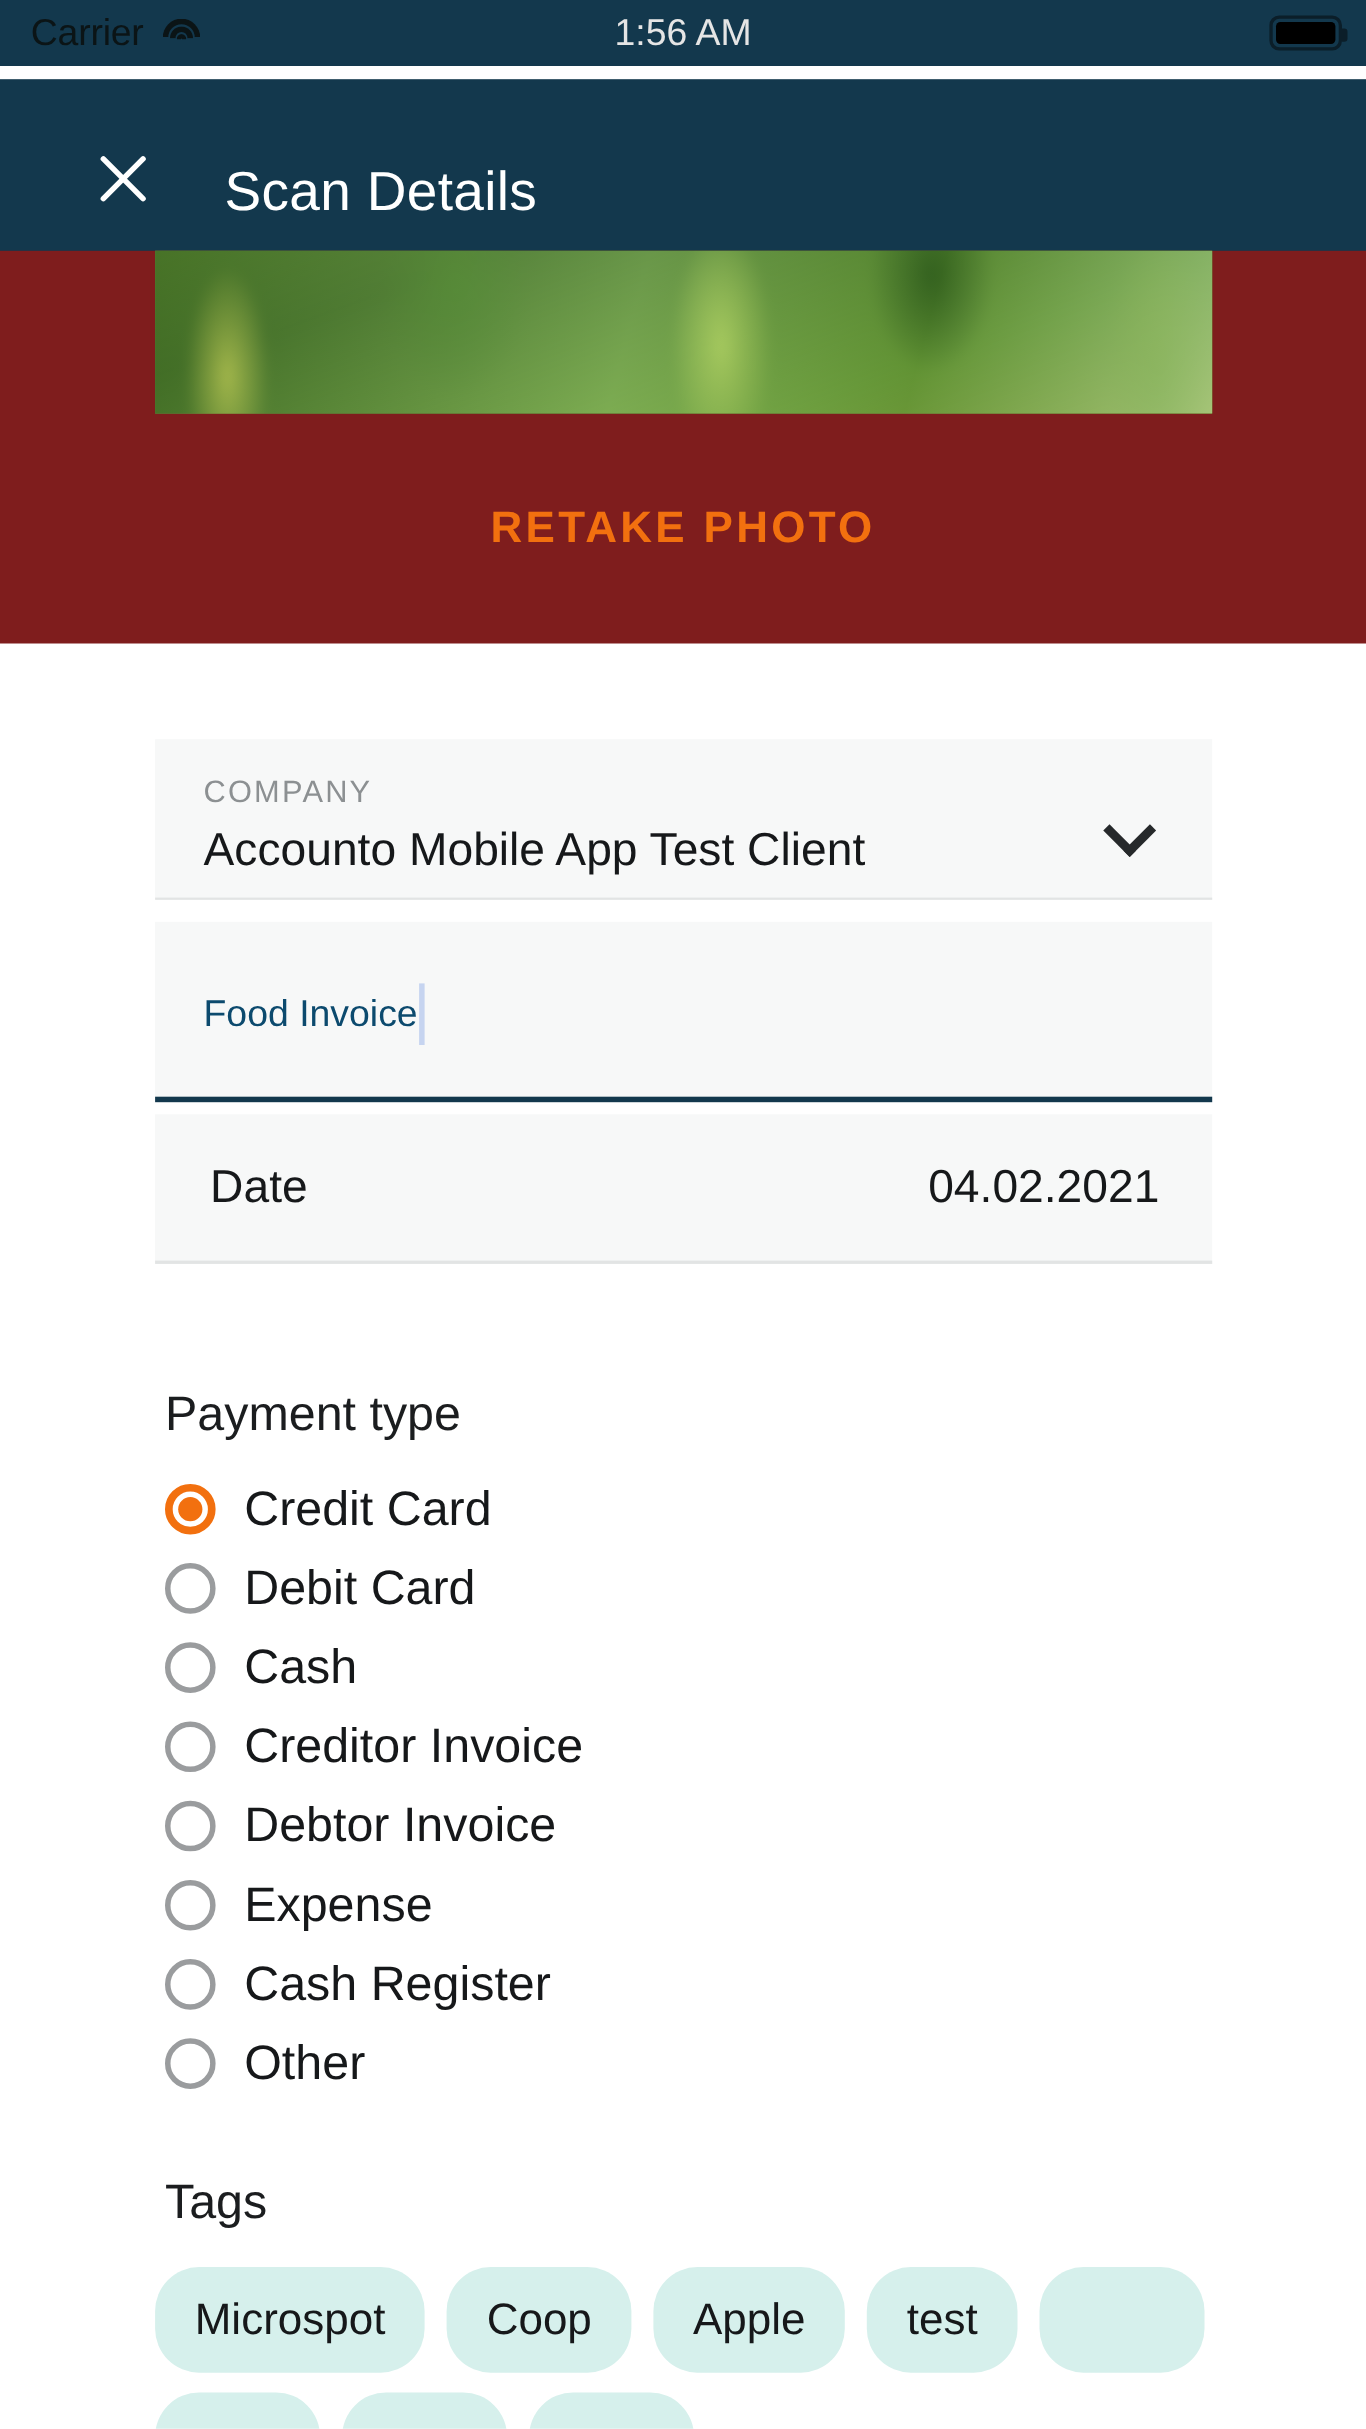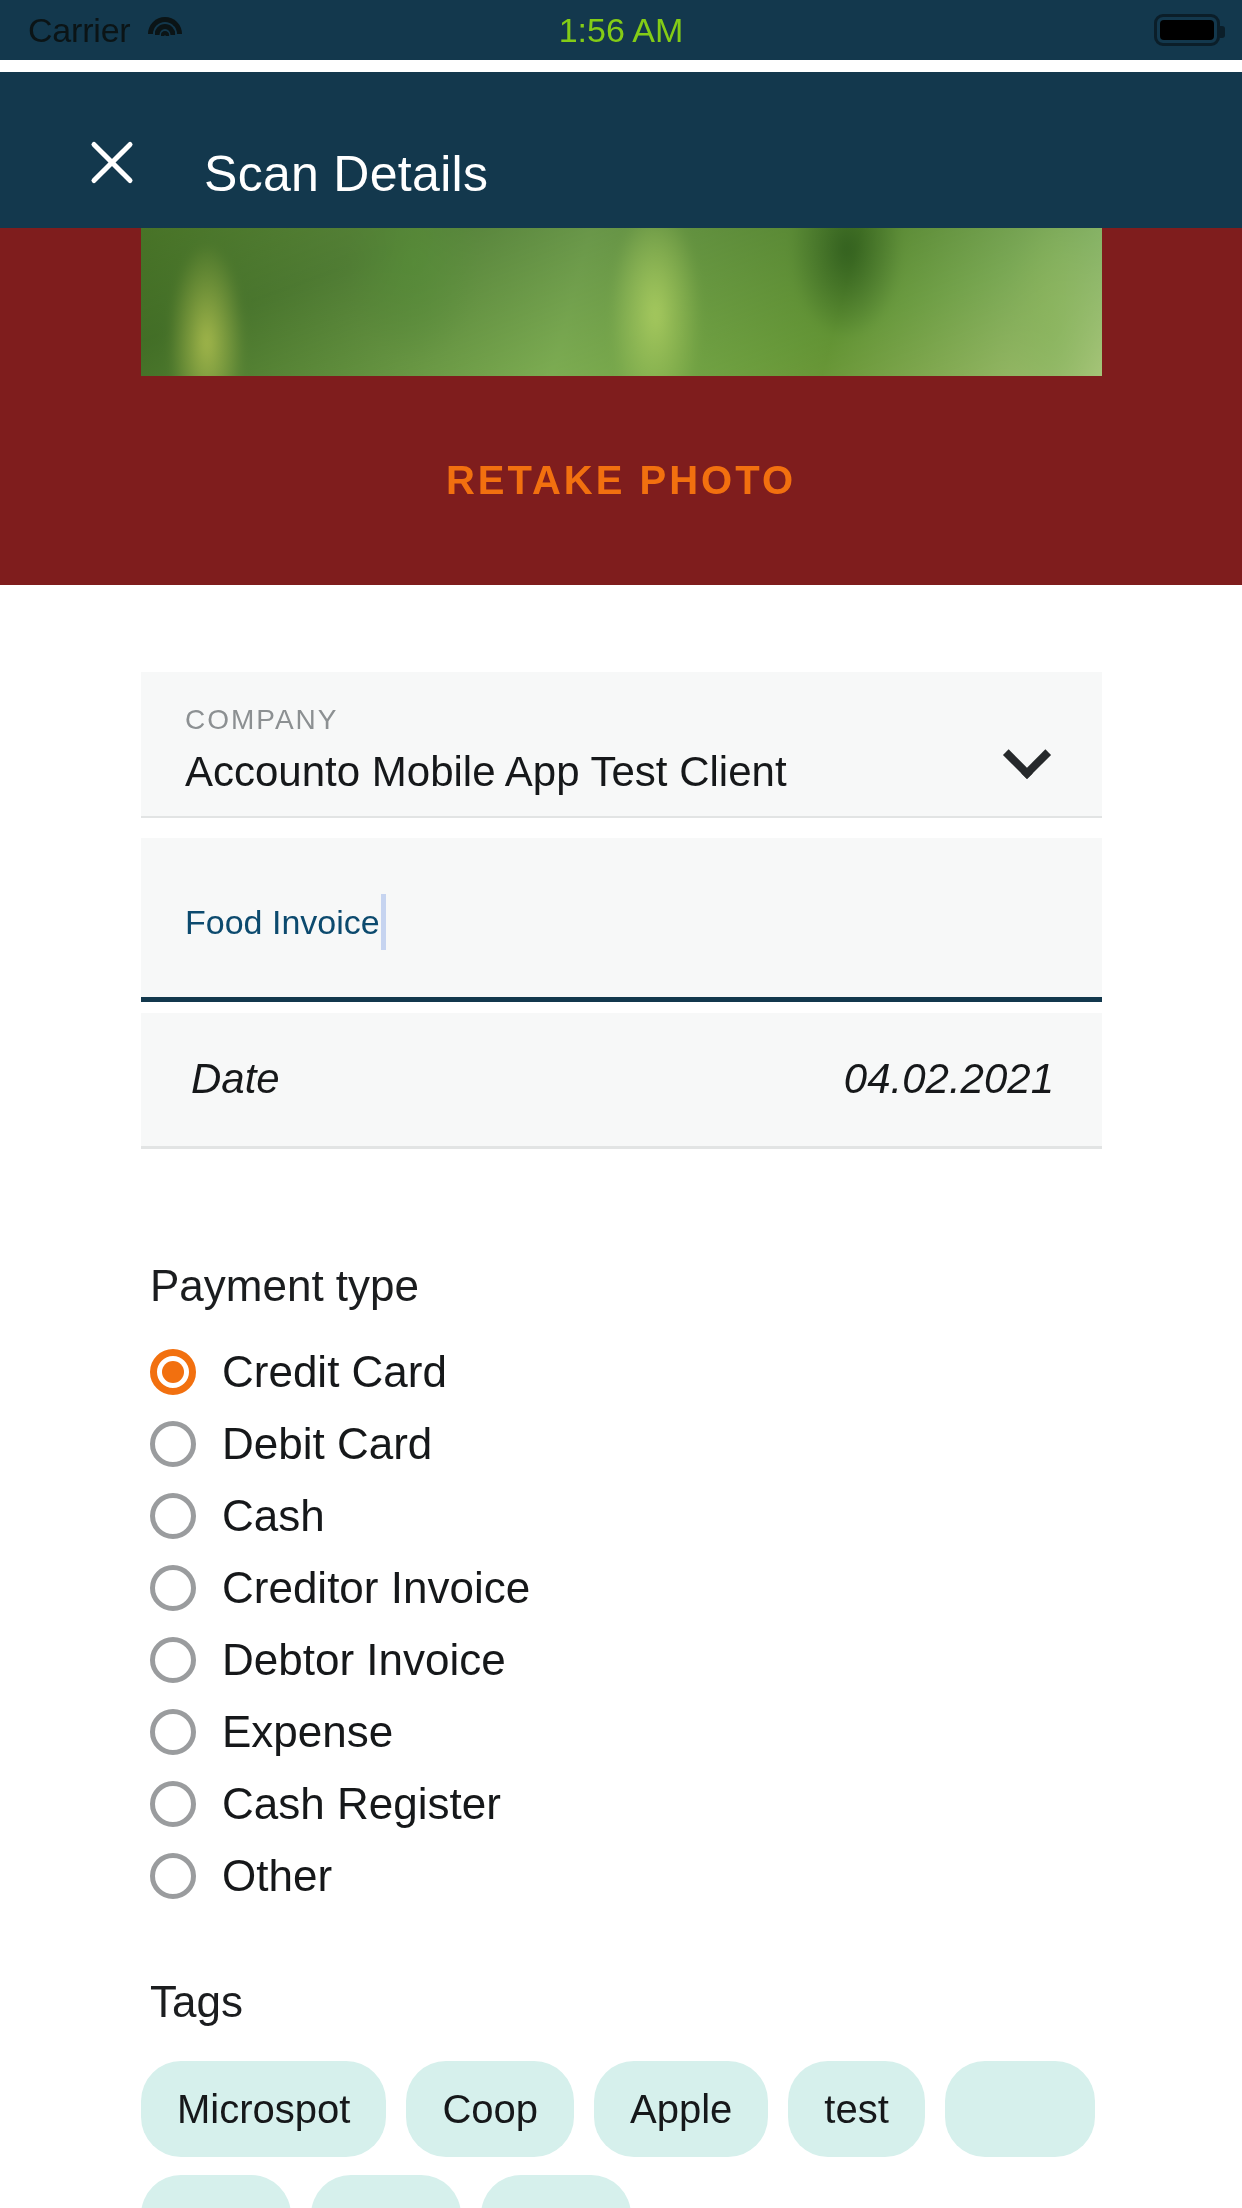--- a/index.html
+++ b/index.html
@@ -23,21 +23,21 @@
   .sb-wifi i {
     position:absolute; left:50%; transform:translateX(-50%);
     border:5px solid #0b1416; border-bottom:none;
     border-radius:50% 50% 0 0 / 100% 100% 0 0;
   }
   .sb-wifi i.a { width:34px; height:17px; top:2px; }
   .sb-wifi i.b { width:21px; height:11px; top:9px; }
   .sb-wifi i.c { width:9px;  height:5px;  top:16px; border-width:4px; }
   .sb-time {
     position:absolute; left:0; width:1242px; text-align:center;
-    font-size:34px; color:#84cc16; font-weight:400;
+    font-size:34px; color:#e5e5e5; font-weight:400;
   }
   .sb-right { position:absolute; right:22px; display:flex; align-items:center; }
   .sb-batt {
     width:66px; height:32px; border:3px solid #0b1e29; border-radius:9px;
     padding:3px; position:relative;
   }
   .sb-batt span { display:block; width:100%; height:100%; background:#000000; border-radius:4px; }
   .sb-batt:after {
     content:""; position:absolute; right:-8px; top:9px;
     width:5px; height:12px; background:#0b1e29; border-radius:0 3px 3px 0;
@@ -124,21 +124,21 @@
   .f-input {
     position:absolute; left:44px; top:56px;
     font-size:34px; color:#0c4a6e; display:flex; align-items:center;
   }
   .caret {
     display:inline-block; width:5px; height:56px;
     background:#c6d4f0; margin-left:1px;
   }
 
   .field-date {
-    top:1013px; height:136px; border-bottom:3px solid #e2e4e4;font-style:italic;
+    top:1013px; height:136px; border-bottom:3px solid #e2e4e4;
   }
   .d-label {
     position:absolute; left:50px; top:42px; font-size:42px; color:#16181a;
   }
   .d-value {
     position:absolute; right:48px; top:42px; font-size:42px; color:#16181a;
   }
 
   
   .section-title {

